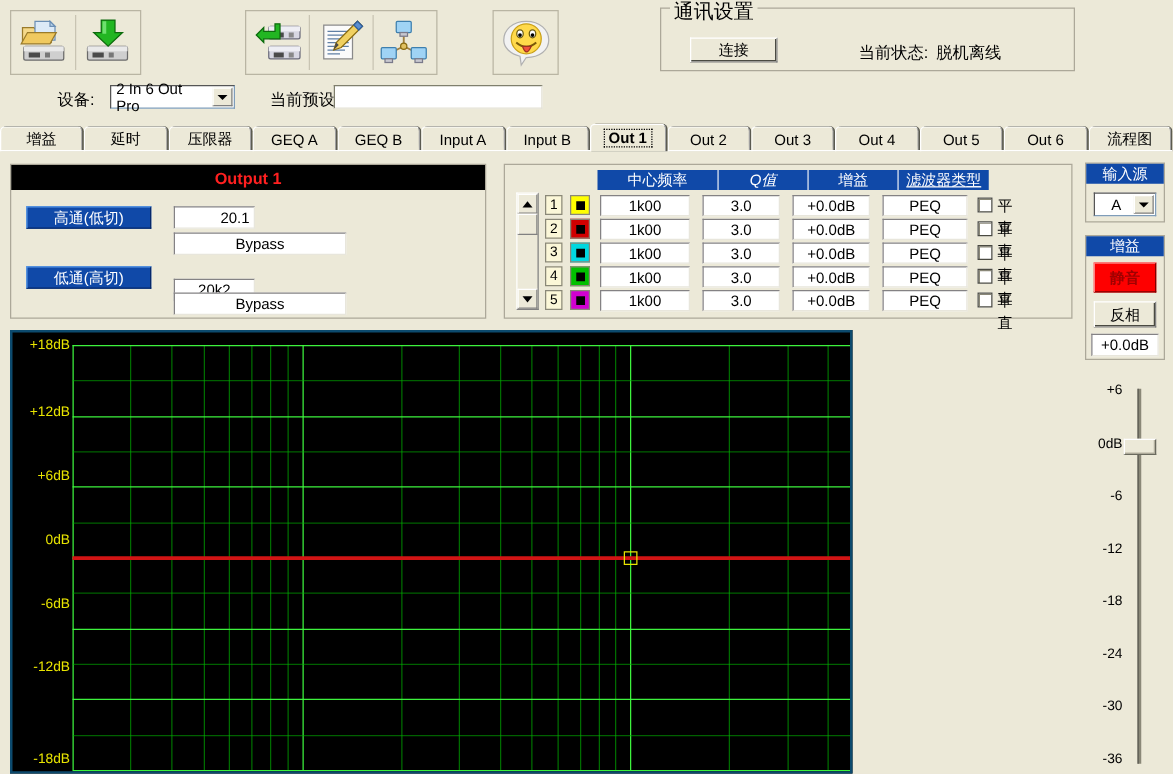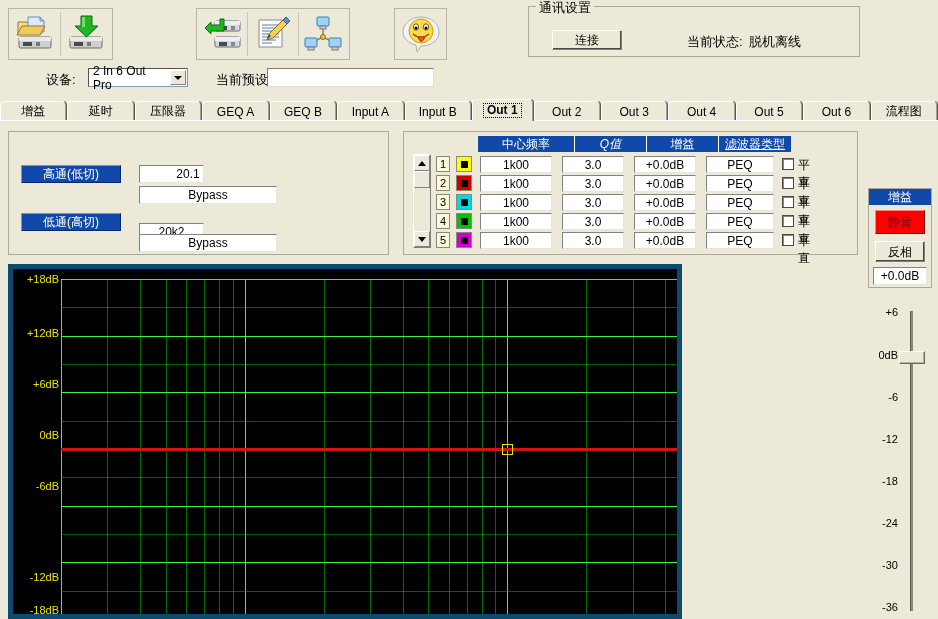--- a/index.html
+++ b/index.html
@@ -59,21 +59,21 @@
     font-family:"Liberation Sans", sans-serif;
   }
 
   
   #comm {
     position:absolute; left:528px; top:6px; width:332px; height:51px;
     border:1px solid #aca899;
   }
   #comm-legend {
     position:absolute; left:536px; top:-1px;
-    background:#ece9d8; padding:0 3px; font-size:13px;
+    background:#ece9d8; padding:0 3px; font-size:16px;
   }
   .btn {
     background:#ece9d8;
     border:1px solid #fff;
     border-right-color:#808080; border-bottom-color:#808080;
     box-shadow: inset -1px -1px 0 #4a4a42;
     font-size:12px; font-family:"Liberation Sans", sans-serif;
     cursor:pointer; text-align:center; color:#000;
   }
 
@@ -193,21 +193,21 @@
   #peqthumb {
     position:absolute; left:0; top:16px; width:16px; height:17px;
     background:#ece9d8; border:1px solid #fff;
     border-right-color:#808080; border-bottom-color:#808080;
     cursor:pointer;
   }
 
   
   #graph {
     position:absolute; left:8px; top:143px; width:674px; height:355px;
-    background:#000; border:5px solid #0c4a6e;
+    background:#000; border:2px solid #0c4a6e;
     overflow:hidden;
   }
   #grid { position:absolute; left:48px; top:10px; width:788px; height:340px; }
   .vl { position:absolute; top:0; width:1px; height:100%; }
   .hl { position:absolute; left:0; height:1px; width:100%; }
   .ylab {
     position:absolute; left:2px; color:#e8e400; font-size:11px;
     font-family:"Liberation Sans", sans-serif; text-align:right; width:44px;
   }
   #zeroline { position:absolute; left:48px; width:796px; height:3px; background:#d21414; }
@@ -409,20 +409,21 @@
     </div>
   <div class="tab" style="width:68px">
       <span class="tab-inner">流程图</span>
     </div>
 </div>
 <div id="tabline"></div>
 
 <div id="body-panel">
 
   <div id="outblock">
+    <div id="outtitle">Output 1</div>
 
     <div class="bluebtn" style="position:absolute;left:12px;top:33px;width:100px;height:18px;">高通(低切)</div>
     <div class="valbox" style="position:absolute;left:130px;top:33px;width:65px;height:18px;padding-left:33px;">20.1</div>
     <div class="valbox" style="position:absolute;left:130px;top:54px;width:138px;height:18px;">Bypass</div>
 
     <div class="bluebtn" style="position:absolute;left:12px;top:81px;width:100px;height:18px;">低通(高切)</div>
     <div class="valbox" style="position:absolute;left:130px;top:91px;width:65px;height:18px;">20k2</div>
     <div class="valbox" style="position:absolute;left:130px;top:102px;width:138px;height:18px;">Bypass</div>
   </div>
 
@@ -554,27 +555,34 @@
         <div class="hl" style="top: 312px; background: rgb(0, 176, 0); opacity: 0.55;"></div>
         <div class="hl" style="top: 340px; background: rgb(64, 255, 64); opacity: 0.95;"></div>
       </div>
     <div id="zeroline" style="background: rgb(210, 20, 20); top: 179px;"></div>
     <div id="marker" style="left: 489px; top: 175px; border-color: rgb(232, 228, 0);"></div>
     <div class="ylab" style="top:4px;">+18dB</div>
     <div class="ylab" style="top:58px;">+12dB</div>
     <div class="ylab" style="top:109px;">+6dB</div>
     <div class="ylab" style="top:160px;">0dB</div>
     <div class="ylab" style="top:211px;">-6dB</div>
-    <div class="ylab" style="top:262px;margin-top:40px;">-12dB</div>
+    <div class="ylab" style="top:262px;">-12dB</div>
     <div class="ylab" style="top:335px;">-18dB</div>
   </div>
 </div>
 
 <div id="side">
 
+  <div class="sidegrp" style="top:9px;height:48px;">
+    <div class="sidehdr">输入源</div>
+    <div class="combo" style="margin:7px 6px 0 6px;height:19px;justify-content:center;padding:0 18px 0 4px;">
+      <span>A</span>
+      <span class="arrow"></span>
+    </div>
+  </div>
 
   <div class="sidegrp" style="top:67px;height:100px;">
     <div class="sidehdr">增益</div>
     <div id="muteBtn" style="margin:5px 6px 0 6px;height:24px;">静音</div>
     <div class="btn" style="margin:7px 6px 0 6px;height:21px;line-height:20px;">反相</div>
     <div class="valbox" style="margin:5px 4px 0 4px;height:18px;">+0.0dB</div>
   </div>
 
   <div style="position:absolute;left:0;top:172px;width:72px;height:326px;">
     <div id="slider-track"></div>

